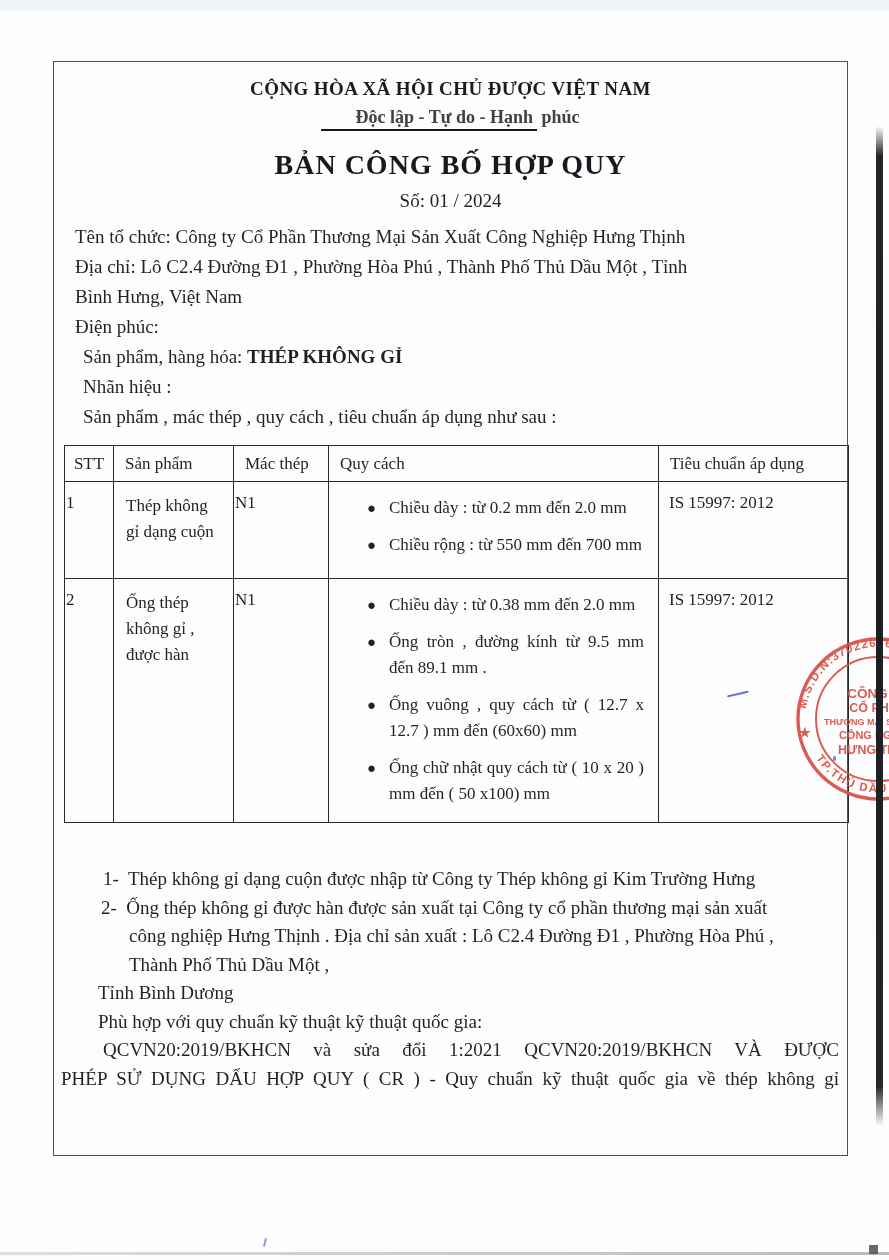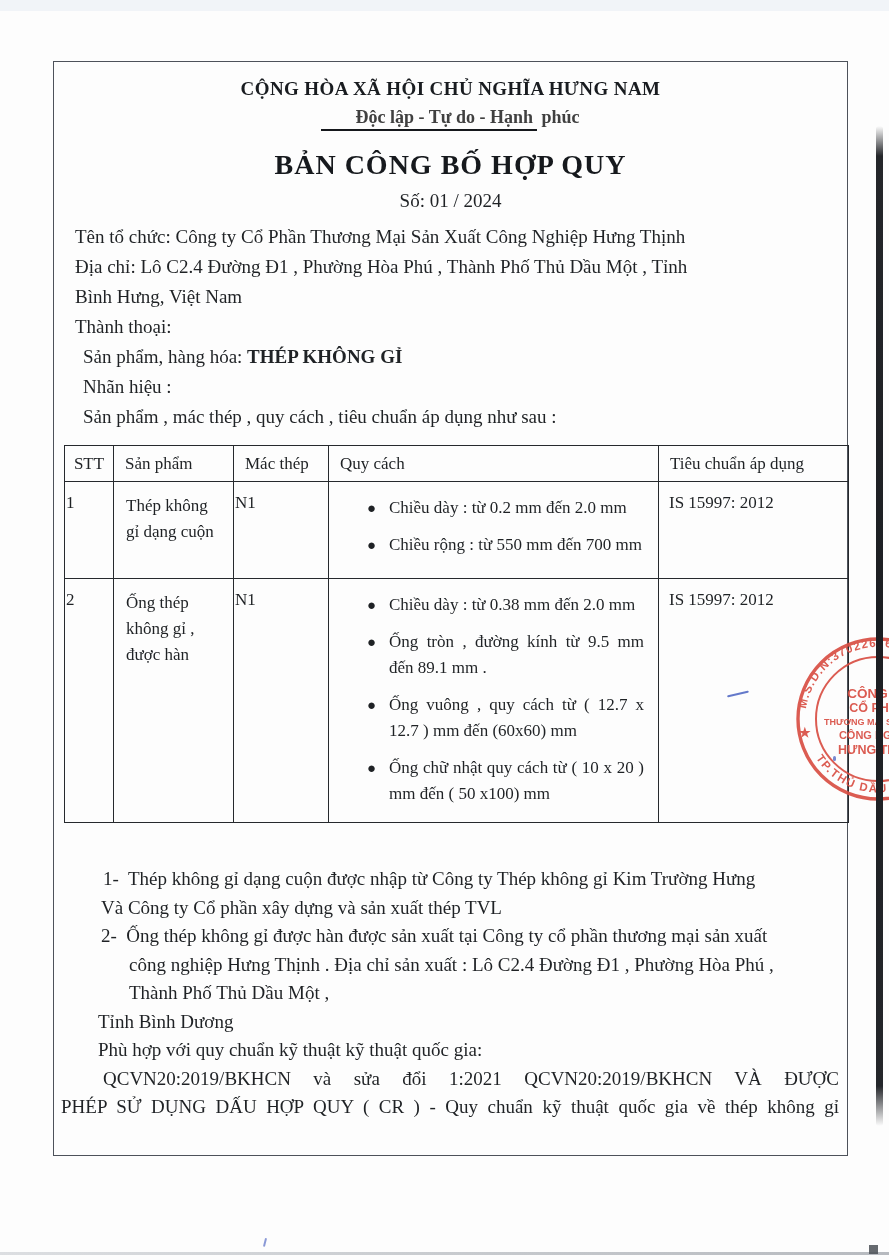--- a/index.html
+++ b/index.html
@@ -69,31 +69,31 @@
   .pen2{left:833px;top:756px;width:3px;height:5px;opacity:.7;border-radius:2px;}
   .pen3{left:264px;top:1238px;width:2.4px;height:9px;transform:rotate(14deg);opacity:.6;border-radius:2px;}
 </style>
 </head>
 <body>
 
 <div class="top-tint"></div>
 
 <div class="page-frame">
 
-  <div class="c national-title">CỘNG HÒA XÃ HỘI CHỦ NGHĨA HƯNG NAM</div>
+  <div class="c national-title">CỘNG HÒA XÃ HỘI CHỦ ĐƯỢC VIỆT NAM</div>
   <div class="c motto"><span class="ul">Độc lập - Tự do - Hạnh</span> <span>phúc</span></div>
 
   <div class="c doc-title">BẢN CÔNG BỐ HỢP QUY</div>
   <div class="c doc-number">Số: 01 / 2024</div>
 
   <div class="info">
     <div class="ln">Tên tổ chức: Công ty Cổ Phần Thương Mại Sản Xuất Công Nghiệp Hưng Thịnh</div>
     <div class="ln">Địa chỉ: Lô C2.4 Đường Đ1 , Phường Hòa Phú , Thành Phố Thủ Dầu Một , Tỉnh</div>
     <div class="ln">Bình Hưng, Việt Nam</div>
-    <div class="ln">Thành thoại:</div>
+    <div class="ln">Điện phúc:</div>
     <div class="ln ind8"><span>Sản phẩm, hàng hóa: </span><span class="bold">THÉP KHÔNG GỈ</span></div>
     <div class="ln ind8">Nhãn hiệu :</div>
     <div class="ln ind8">Sản phẩm , mác thép , quy cách , tiêu chuẩn áp dụng như sau :</div>
   </div>
 
   <table class="spec">
     <colgroup>
         <col style="width:49px">
         <col style="width:120px">
         <col style="width:95px">
@@ -150,21 +150,20 @@
               </li>
         </ul>
       </td>
       <td class="tc">IS 15997: 2012</td>
     </tr>
   </tbody>
     </table>
 
   <div class="notes">
     <div class="ln pl42">1-&nbsp; Thép không gỉ dạng cuộn được nhập từ Công ty Thép không gỉ Kim Trường Hưng</div>
-    <div class="ln pl40">Và Công ty Cổ phần xây dựng và sản xuất thép TVL</div>
     <div class="ln pl40">2-&nbsp; Ống thép không gỉ được hàn được sản xuất tại Công ty cổ phần thương mại sản xuất</div>
     <div class="ln pl68">công nghiệp Hưng Thịnh . Địa chỉ sản xuất : Lô C2.4 Đường Đ1 , Phường Hòa Phú ,</div>
     <div class="ln pl68">Thành Phố Thủ Dầu Một ,</div>
     <div class="ln pl37">Tỉnh Bình Dương</div>
     <div class="ln pl37">Phù hợp với quy chuẩn kỹ thuật kỹ thuật quốc gia:</div>
     <div class="ln pl42 jst">QCVN20:2019/BKHCN và sửa đổi 1:2021 QCVN20:2019/BKHCN VÀ ĐƯỢC</div>
     <div class="ln jst">PHÉP SỬ DỤNG DẤU HỢP QUY ( CR ) - Quy chuẩn kỹ thuật quốc gia về thép không gỉ</div>
   </div>
 </div>
 

